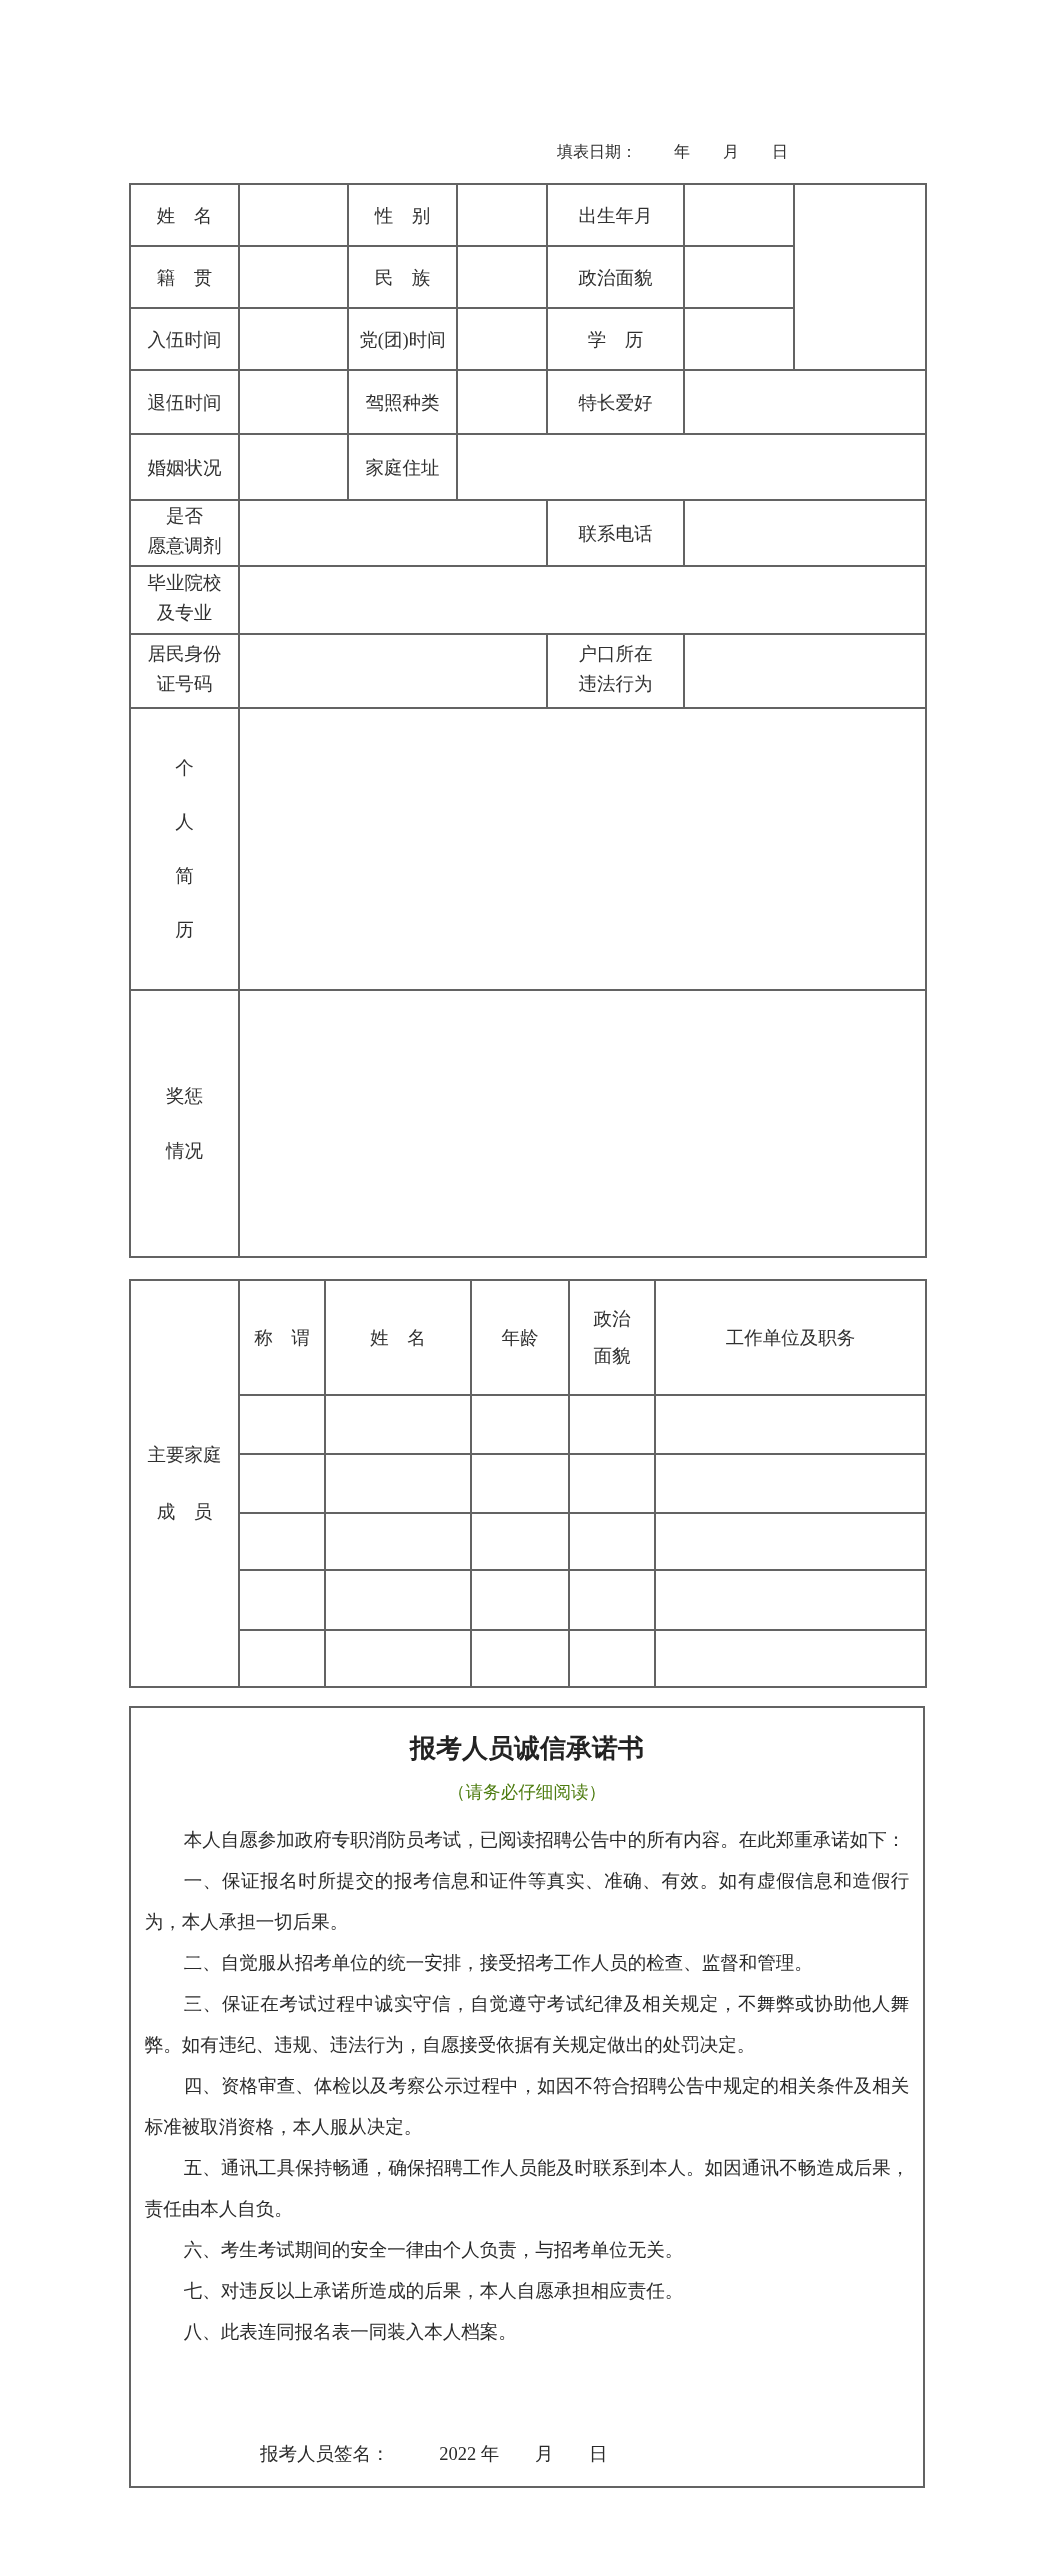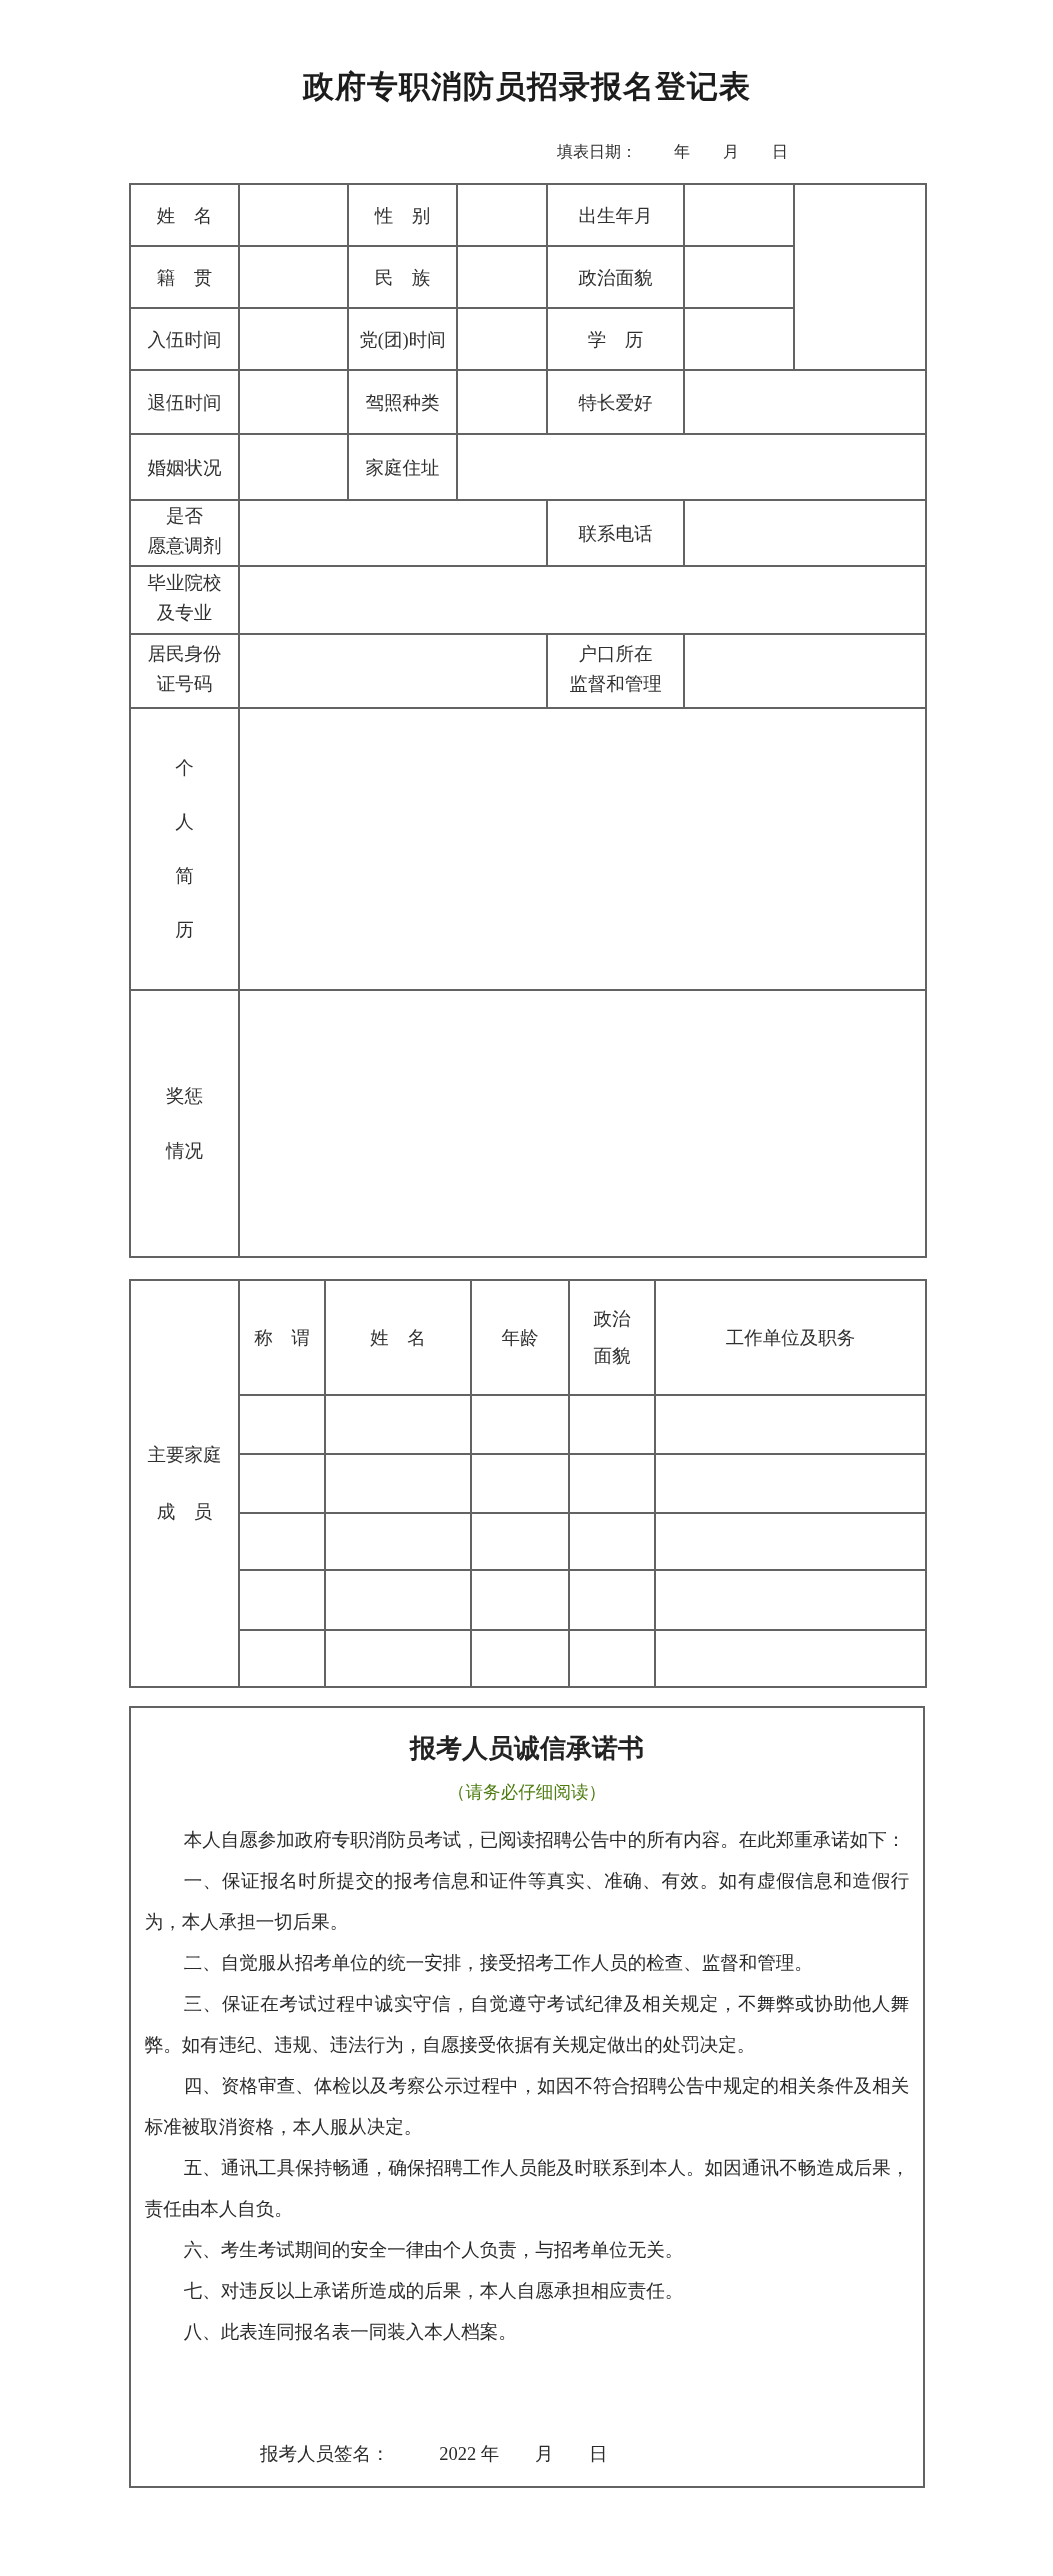--- a/index.html
+++ b/index.html
@@ -66,21 +66,20 @@
   .sign-line .sig{margin-left:129px;}
   .sign-line .yr{margin-left:45px;}
   .sign-line .mo{margin-left:31px;}
   .sign-line .dy{margin-left:31px;}
 </style>
 </head>
 <body>
 
 <div class="page">
 
-  <div class="doc-title">政府专职消防员招录报名登记表</div>
 
   <div class="date-line">
     <span>填表日期：</span>
     <span class="date-gap1">年</span>
     <span class="date-gap">月</span>
     <span class="date-gap">日</span>
   </div>
 
   <table class="grid t1">
     <colgroup>
@@ -149,21 +148,21 @@
       <td colspan="6"></td>
     </tr>
     <tr style="height:74px">
       <td class="two-line">
         <div>居民身份</div>
         <div>证号码</div>
       </td>
       <td colspan="3"></td>
       <td class="two-line">
         <div>户口所在</div>
-        <div>监督和管理</div>
+        <div>违法行为</div>
       </td>
       <td colspan="2"></td>
     </tr>
     <tr style="height:282px">
       <td class="v-label">
         <span>个</span>
         <span>人</span>
         <span>简</span>
         <span>历</span>
       </td>

